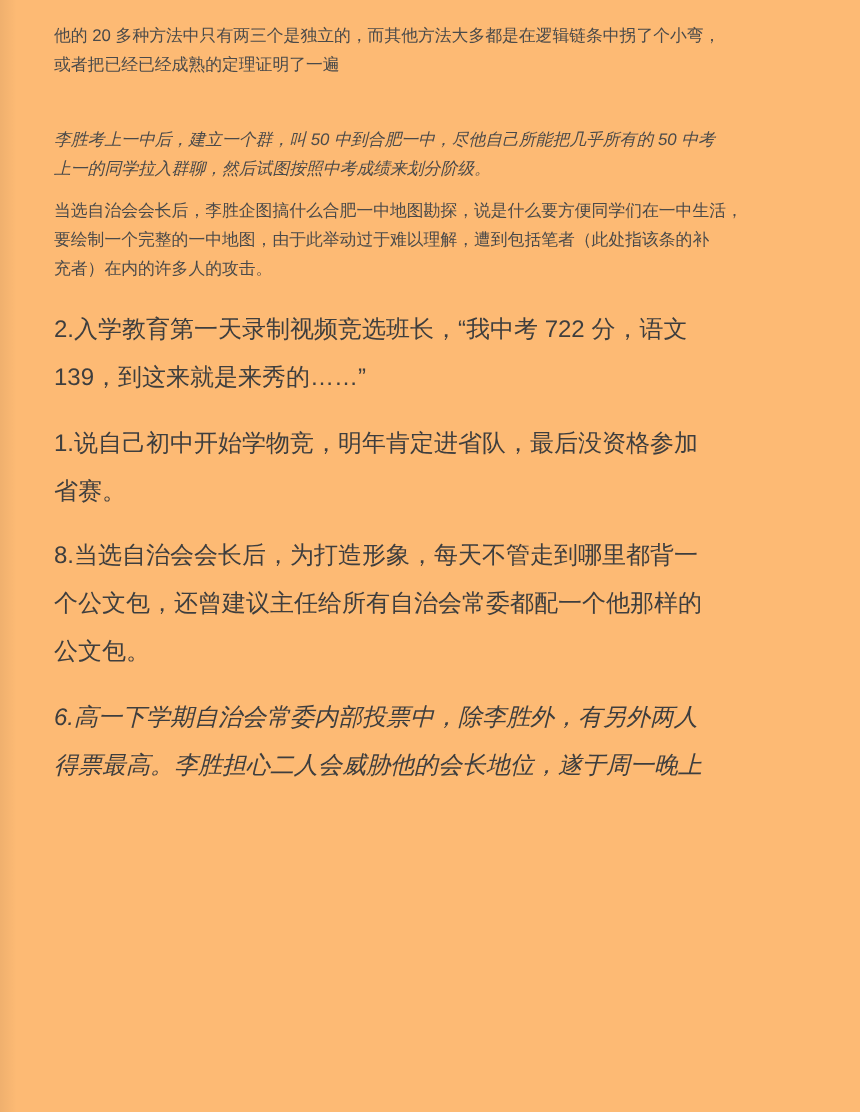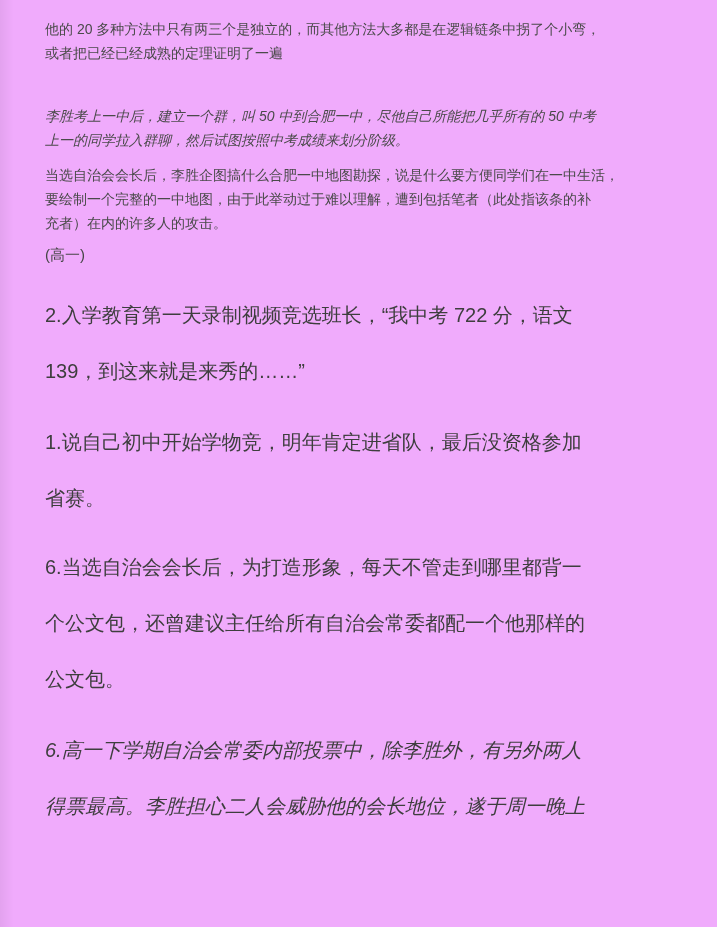--- a/index.html
+++ b/index.html
@@ -4,21 +4,21 @@
 <style>
   html, body {
     margin: 0;
     padding: 0;
     background: #ffffff;
   }
   .page {
     position: relative;
     width: 717px;
     height: 927px;
-    background: #f0abfc;
+    background: #fdba74;
     overflow: hidden;
     font-family: "Liberation Sans", sans-serif;
   }
   .edge-shade {
     position: absolute;
     left: 0;
     top: 0;
     bottom: 0;
     width: 14px;
     background: linear-gradient(to right, rgba(0,0,0,0.055), rgba(0,0,0,0));
@@ -39,21 +39,21 @@
     line-height: 24px;
     color: #4a4a4a;
   }
   .grade-label {
     font-size: 15px;
     line-height: 24px;
     color: #464646;
   }
   .p-lg {
     font-size: 20px;
-    line-height: 56px;
+    line-height: 40px;
     color: #3e3e3e;
   }
   .mt-p2 { margin-top: 39px !important; font-style: italic; }
   .mt-p3 { margin-top: 11px !important; }
   .mt-label { margin-top: 8px !important; }
   .mt-i2 { margin-top: 20px !important; }
   .mt-i3 { margin-top: 15px !important; }
   .mt-i4 { margin-top: 20px !important; }
   .mt-i5 { margin-top: 13px !important; }
   .mt-i6 { margin-top: 15px !important; font-style: italic; }
@@ -68,30 +68,29 @@
     <p class="p-sm">他的 20 多种方法中只有两三个是独立的，而其他方法大多都是在逻辑链条中拐了个小弯，
 或者把已经已经成熟的定理证明了一遍</p>
 
     <p class="p-sm mt-p2">李胜考上一中后，建立一个群，叫 50 中到合肥一中，尽他自己所能把几乎所有的 50 中考
 上一的同学拉入群聊，然后试图按照中考成绩来划分阶级。</p>
 
     <p class="p-sm mt-p3">当选自治会会长后，李胜企图搞什么合肥一中地图勘探，说是什么要方便同学们在一中生活，
 要绘制一个完整的一中地图，由于此举动过于难以理解，遭到包括笔者（此处指该条的补
 充者）在内的许多人的攻击。</p>
 
-    <p class="grade-label mt-label">(高一)</p>
 
     <p class="p-lg mt-i2">2.入学教育第一天录制视频竞选班长，“我中考 722 分，语文
 139，到这来就是来秀的……”</p>
 
     <p class="p-lg mt-i3">1.说自己初中开始学物竞，明年肯定进省队，最后没资格参加
 省赛。</p>
 
 
-    <p class="p-lg mt-i5">6.当选自治会会长后，为打造形象，每天不管走到哪里都背一
+    <p class="p-lg mt-i5">8.当选自治会会长后，为打造形象，每天不管走到哪里都背一
 个公文包，还曾建议主任给所有自治会常委都配一个他那样的
 公文包。</p>
 
     <p class="p-lg mt-i6">6.高一下学期自治会常委内部投票中，除李胜外，有另外两人
 得票最高。李胜担心二人会威胁他的会长地位，遂于周一晚上</p>
 
   </div>
 </div>
 
 </body></html>

